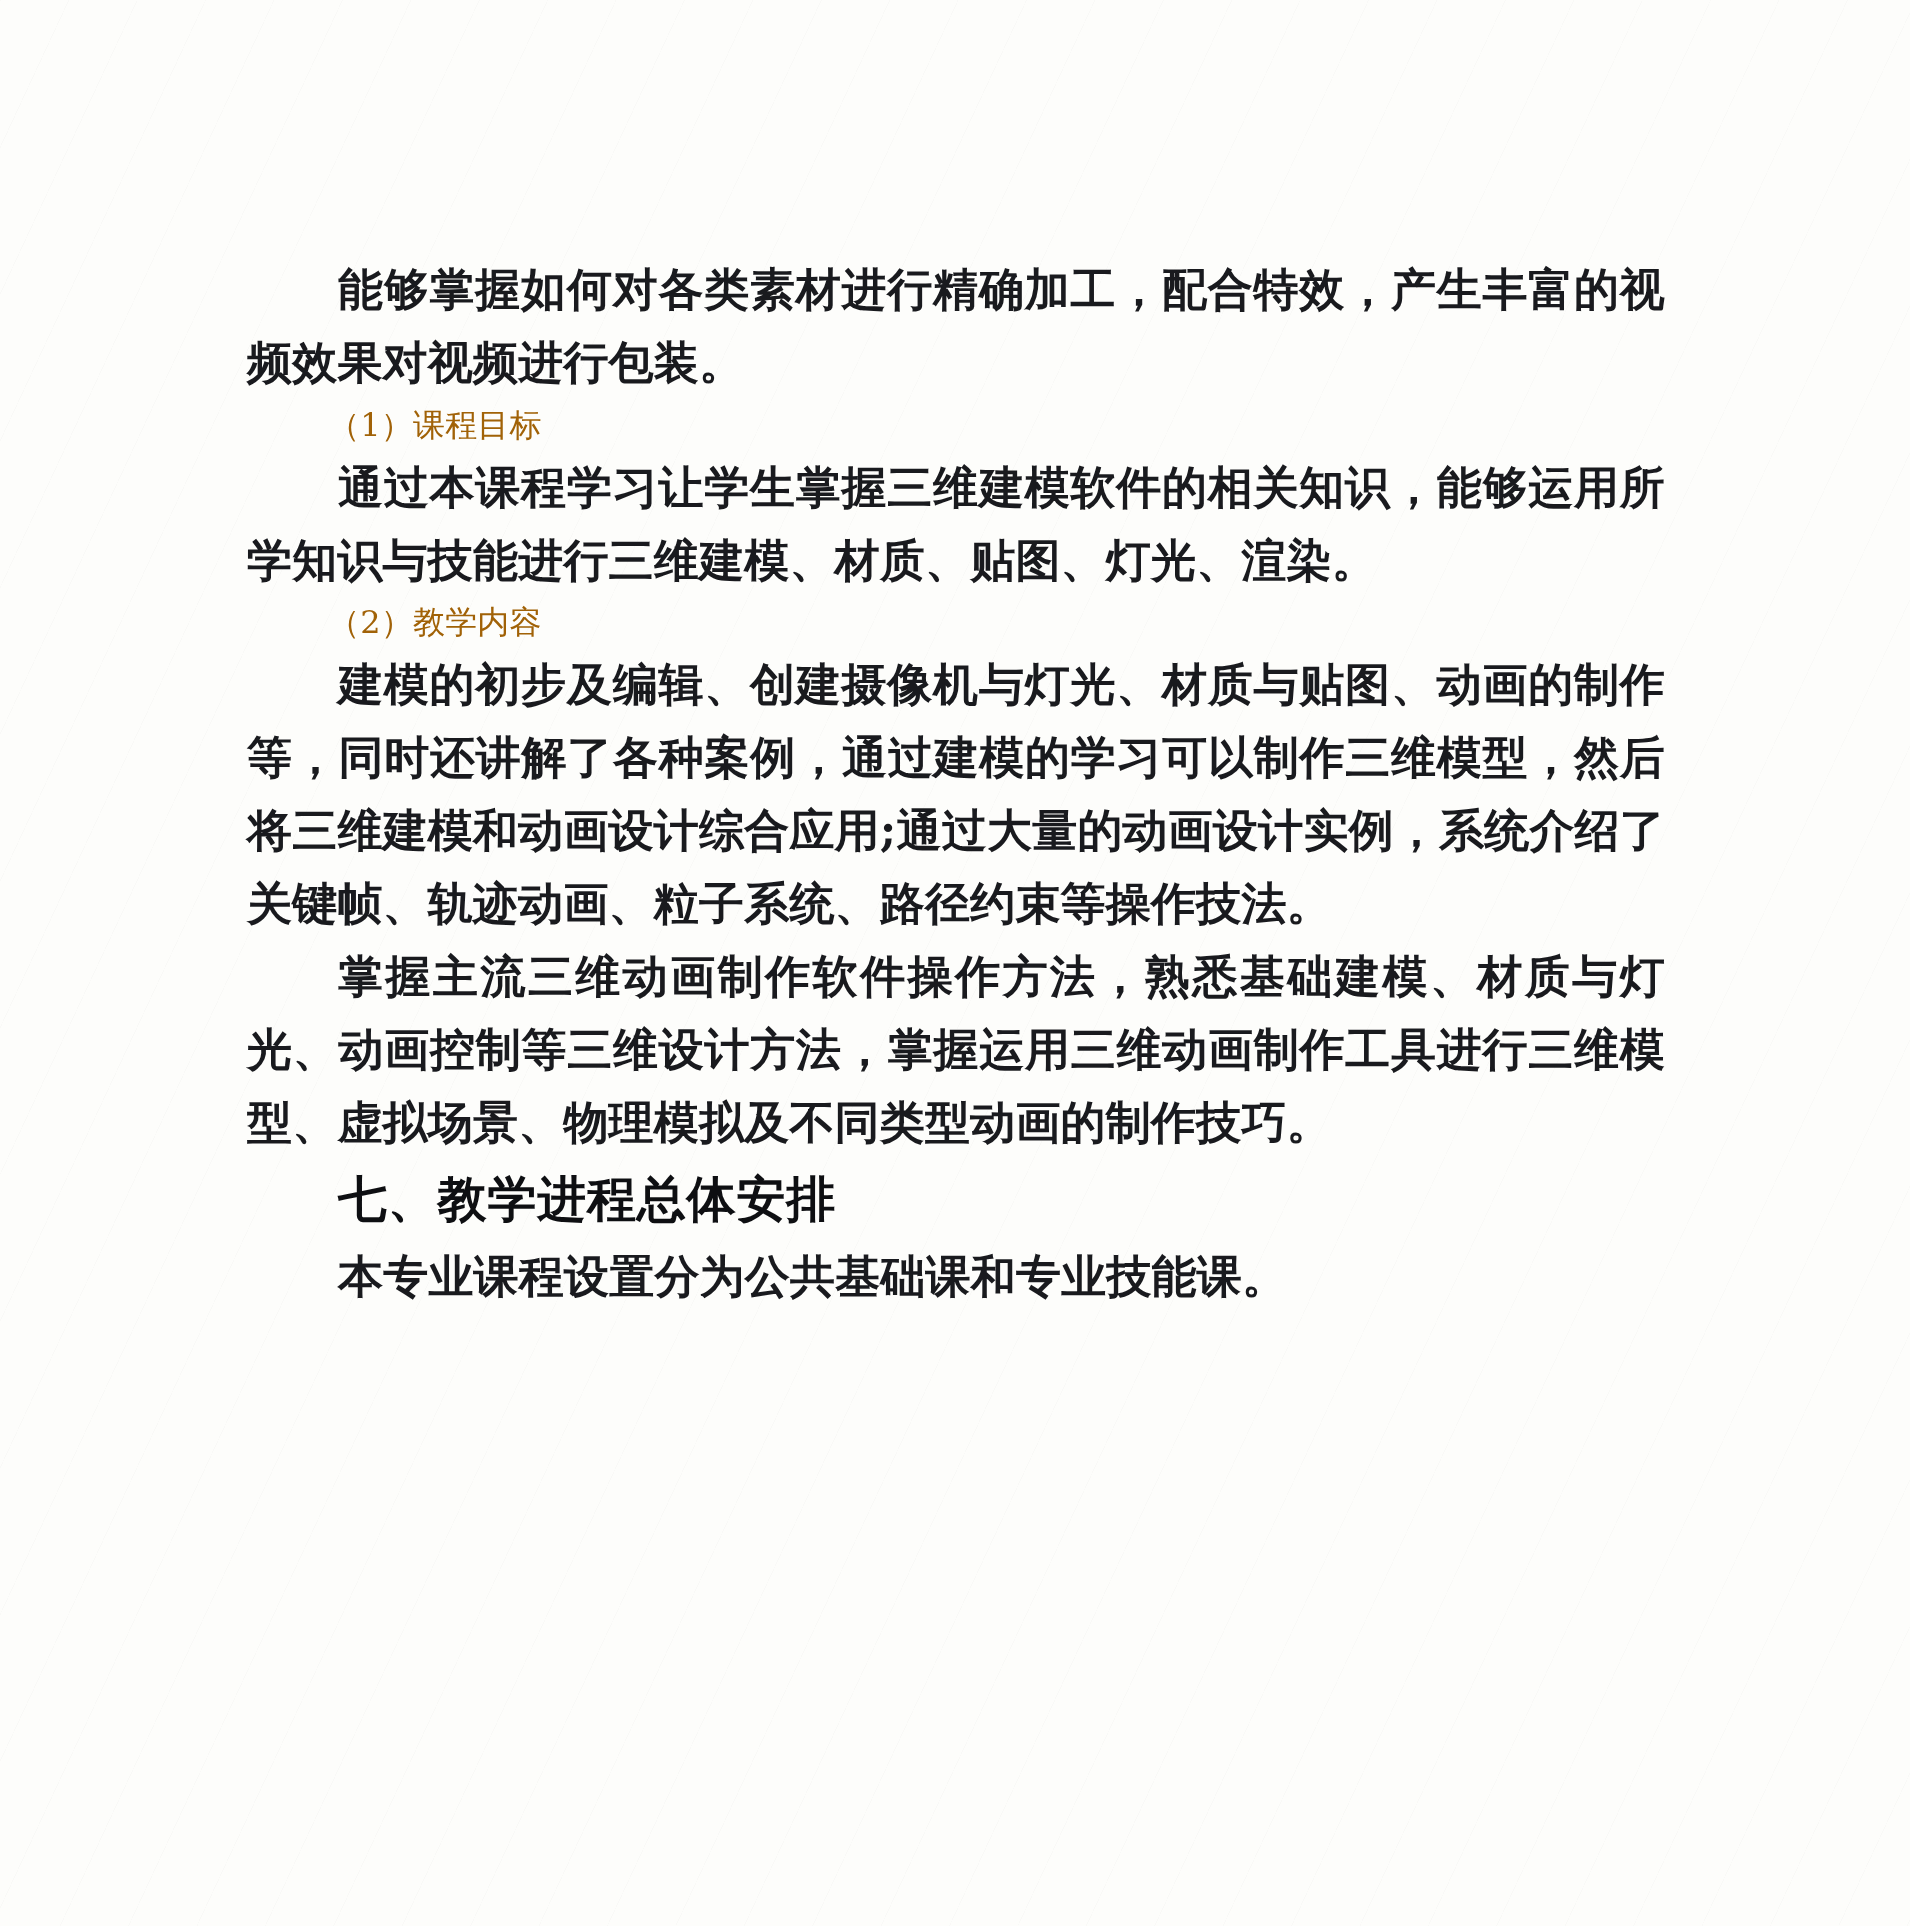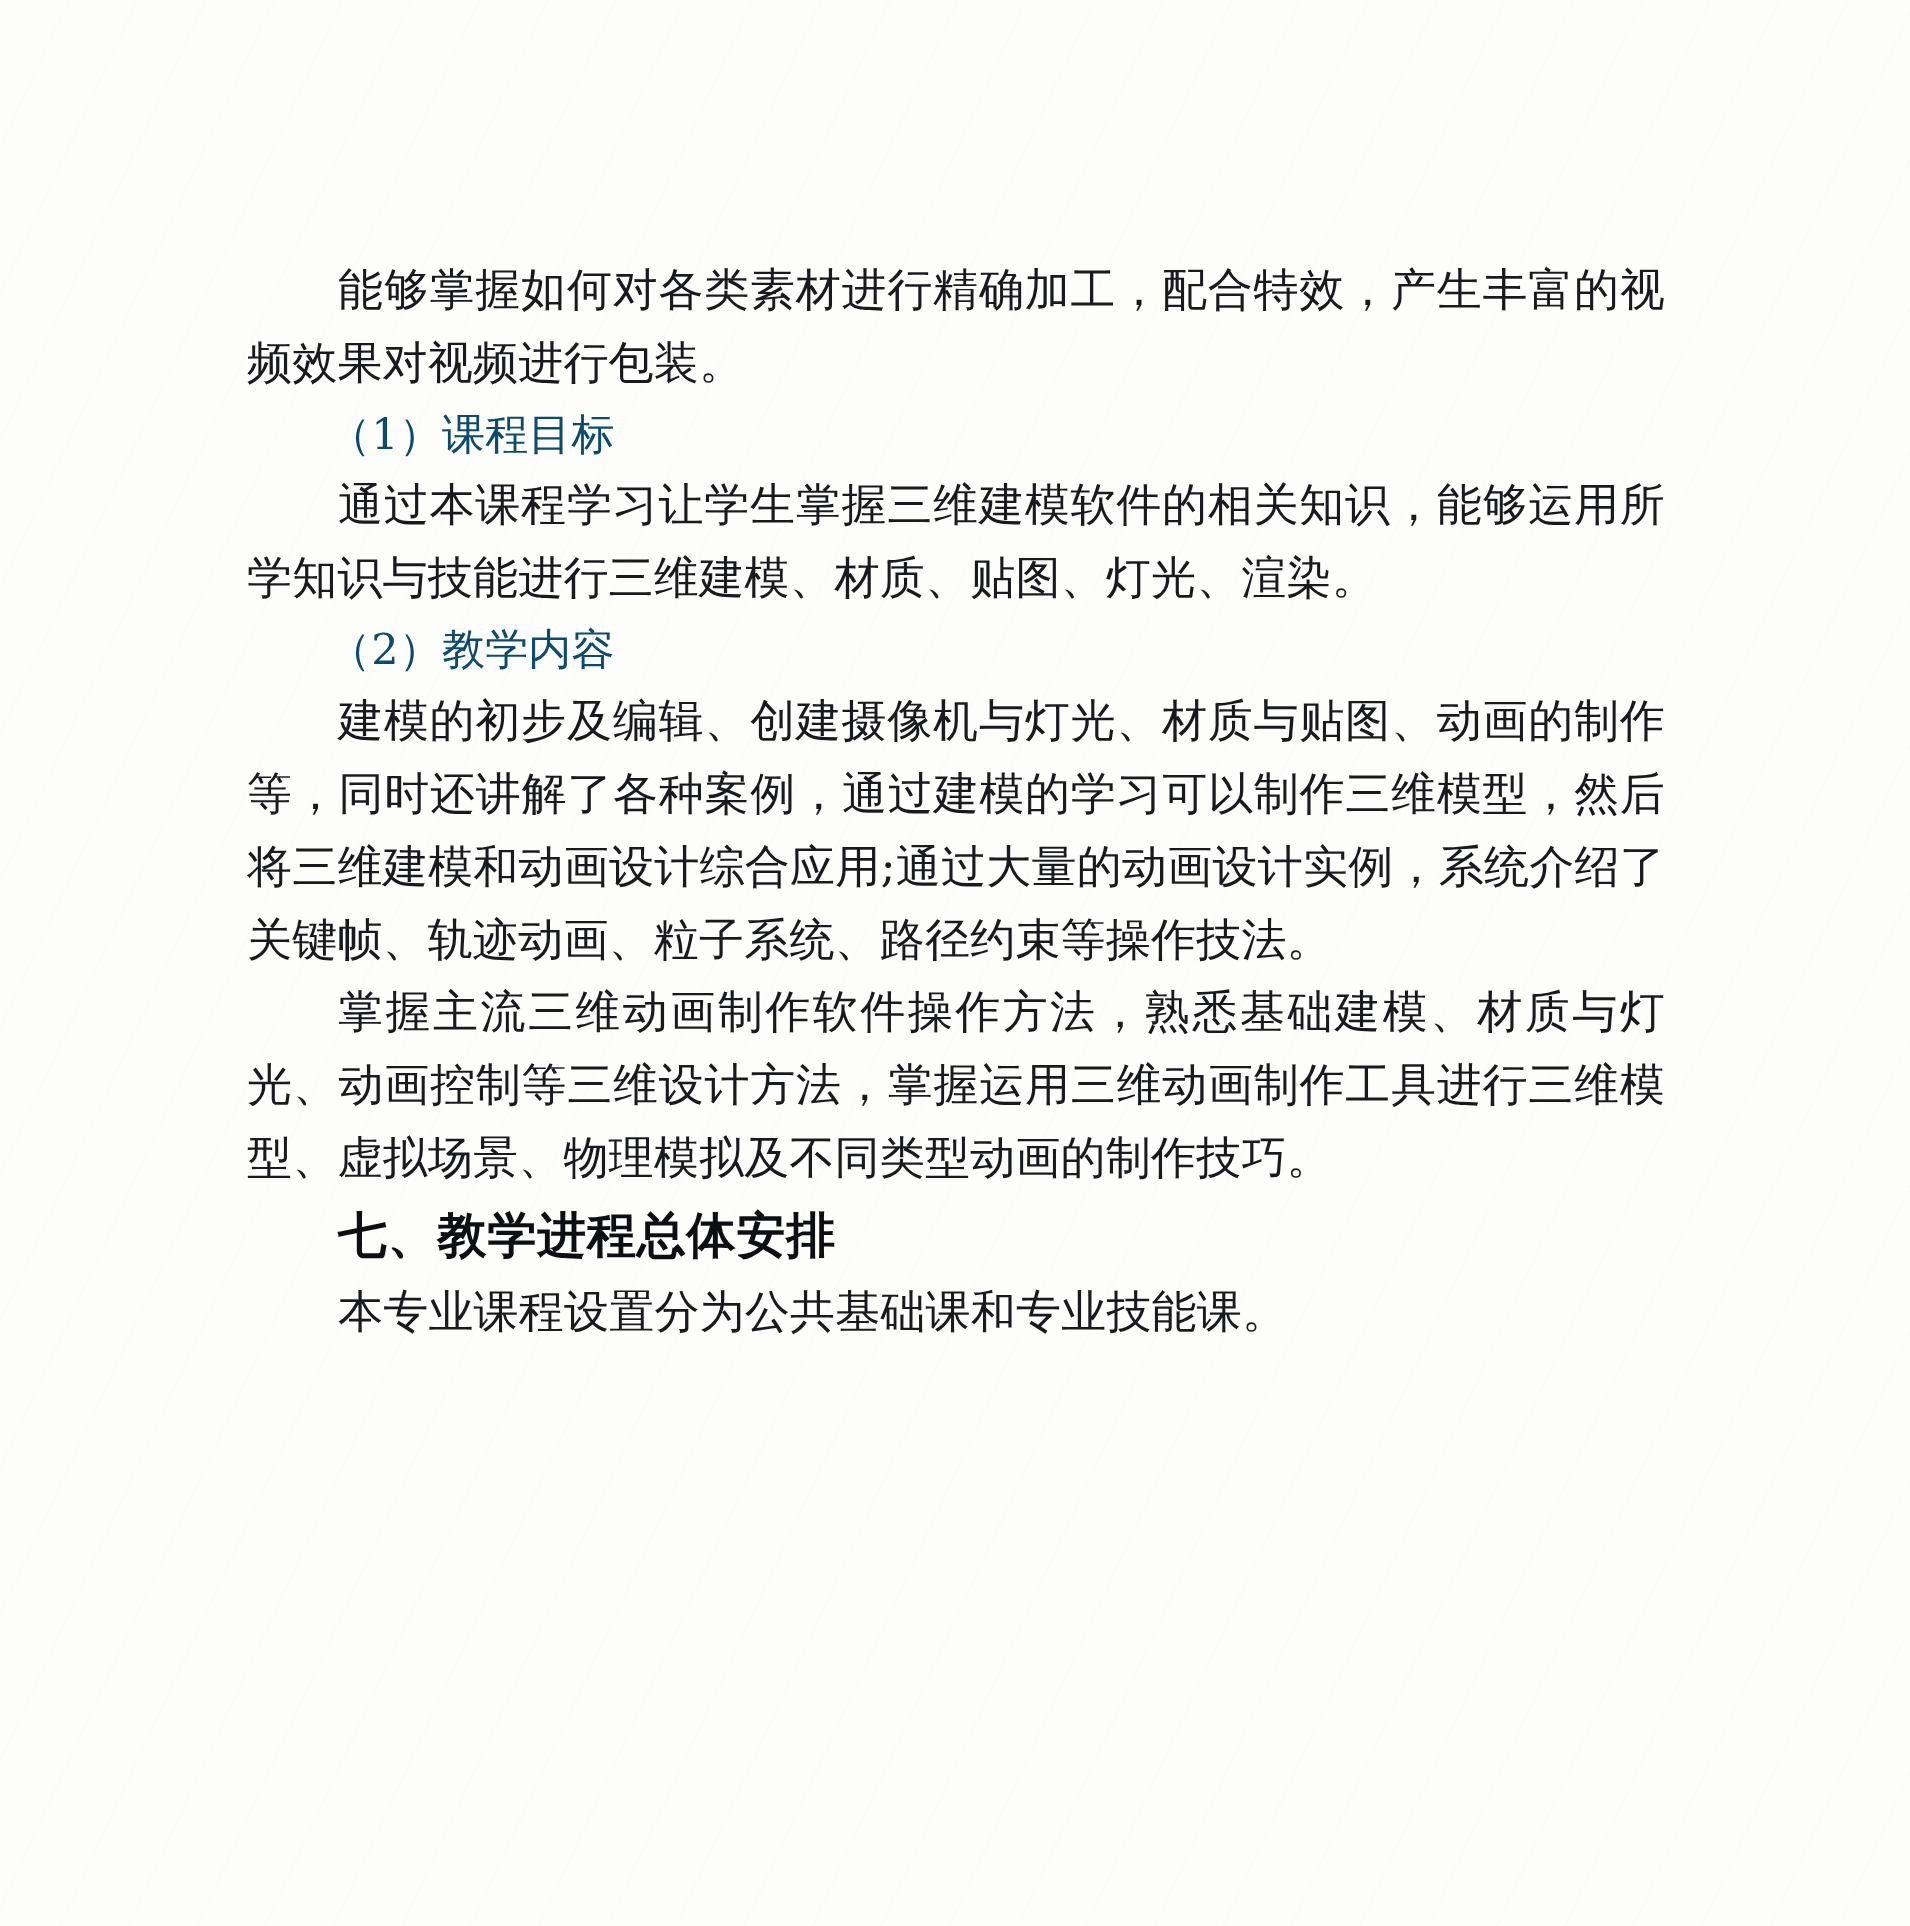--- a/index.html
+++ b/index.html
@@ -43,45 +43,46 @@
     font-size: 45px;
     line-height: 1.62;
     text-align: justify;
     text-justify: inter-ideograph;
     font-family: "DejaVu Serif", "Liberation Serif", serif;
     font-weight: 400;
     color: #191a1e;
   }
   .indent {
     text-indent: 91px;
+    font-weight: bold;
   }
   .heading {
     font-size: 47px;
     line-height: 1.62;
     font-weight: 700;
     text-indent: 91px;
     font-family: "DejaVu Sans", "Liberation Sans", sans-serif;
     color: #101114;
     letter-spacing: 0.4px;
   }
   .section-heading {
     font-size: 49px;
     line-height: 1.66;
     font-weight: 700;
     text-indent: 91px;
     font-family: "DejaVu Sans", "Liberation Sans", sans-serif;
     color: #0e0f12;
     letter-spacing: 0.8px;
   }
   .sub-label {
-    font-size: 43px;
+    font-size: 32px;
     line-height: 1.62;
     text-indent: 81px;
     font-family: "DejaVu Serif", "Liberation Serif", serif;
-    color: #0c4a6e;
+    color: #a16207;
   }
 </style>
 </head>
 <body>
 
 <div class="page">
   <div class="page-texture"></div>
 
   <div class="content">
 

